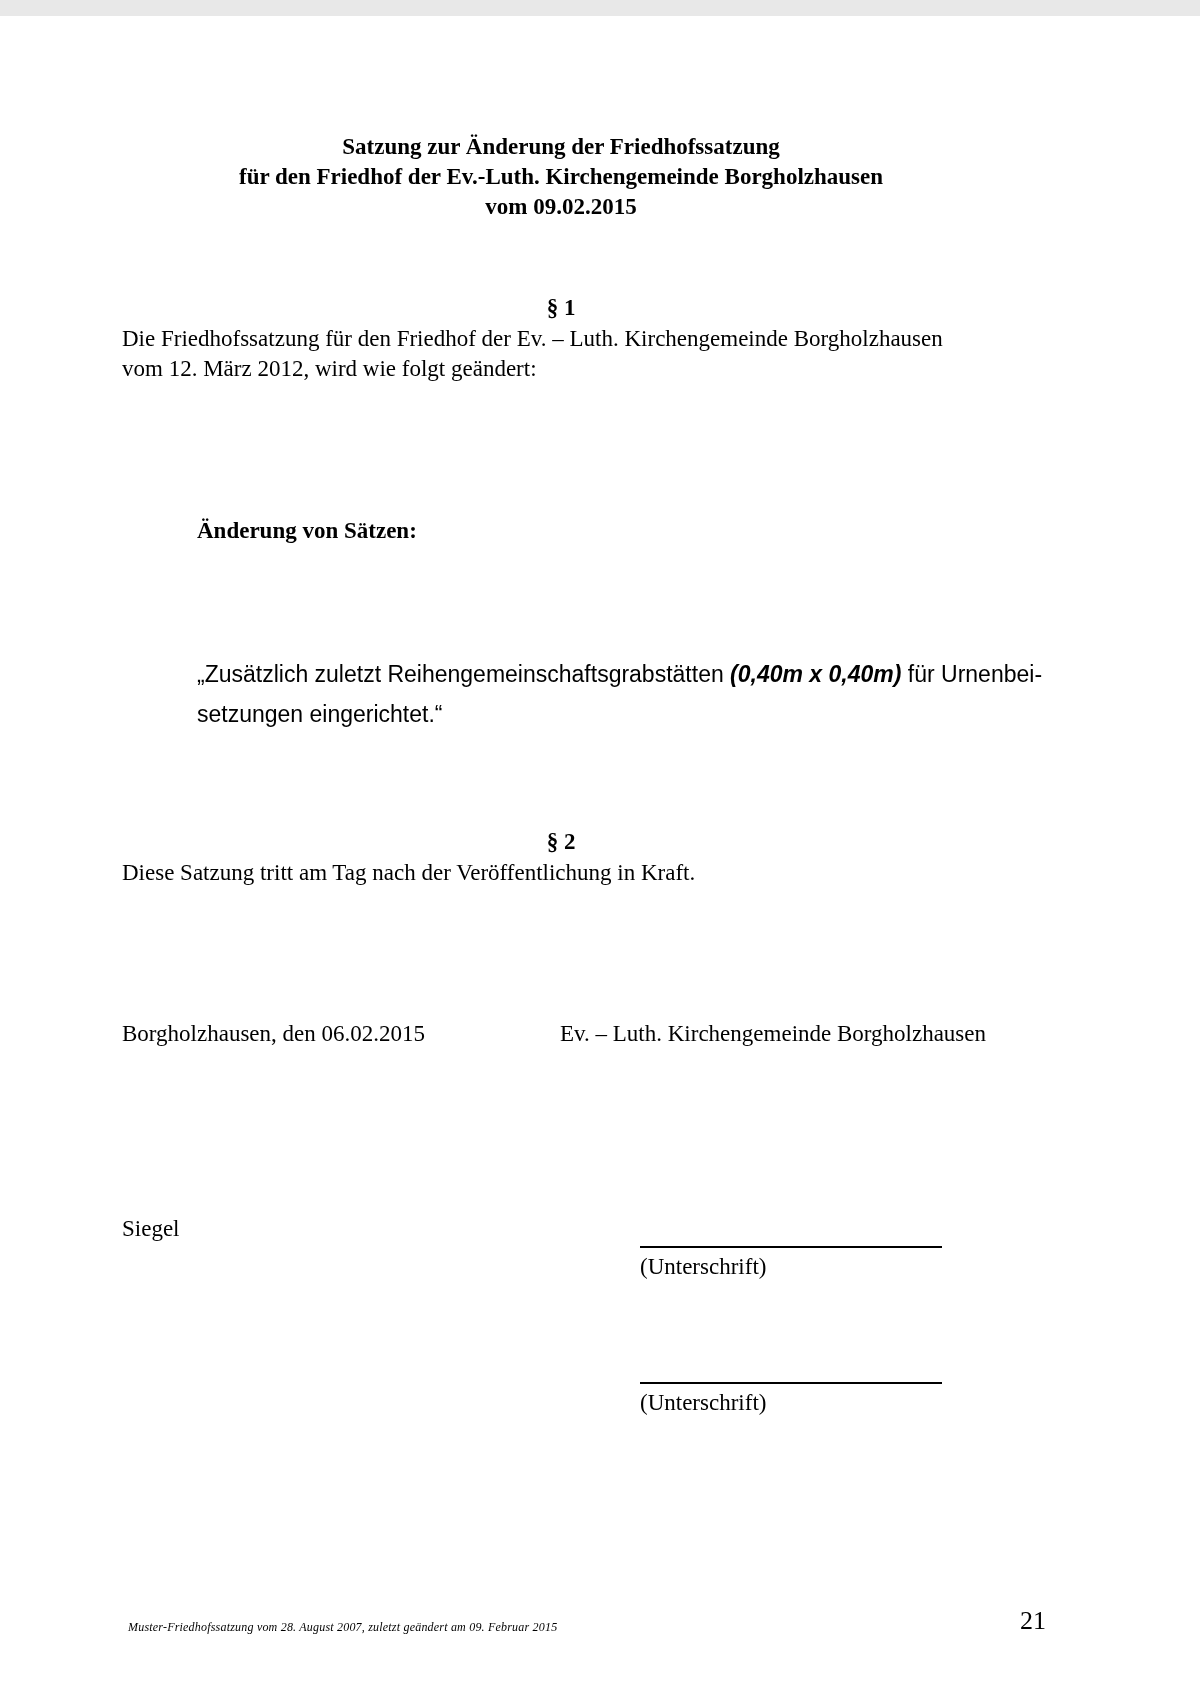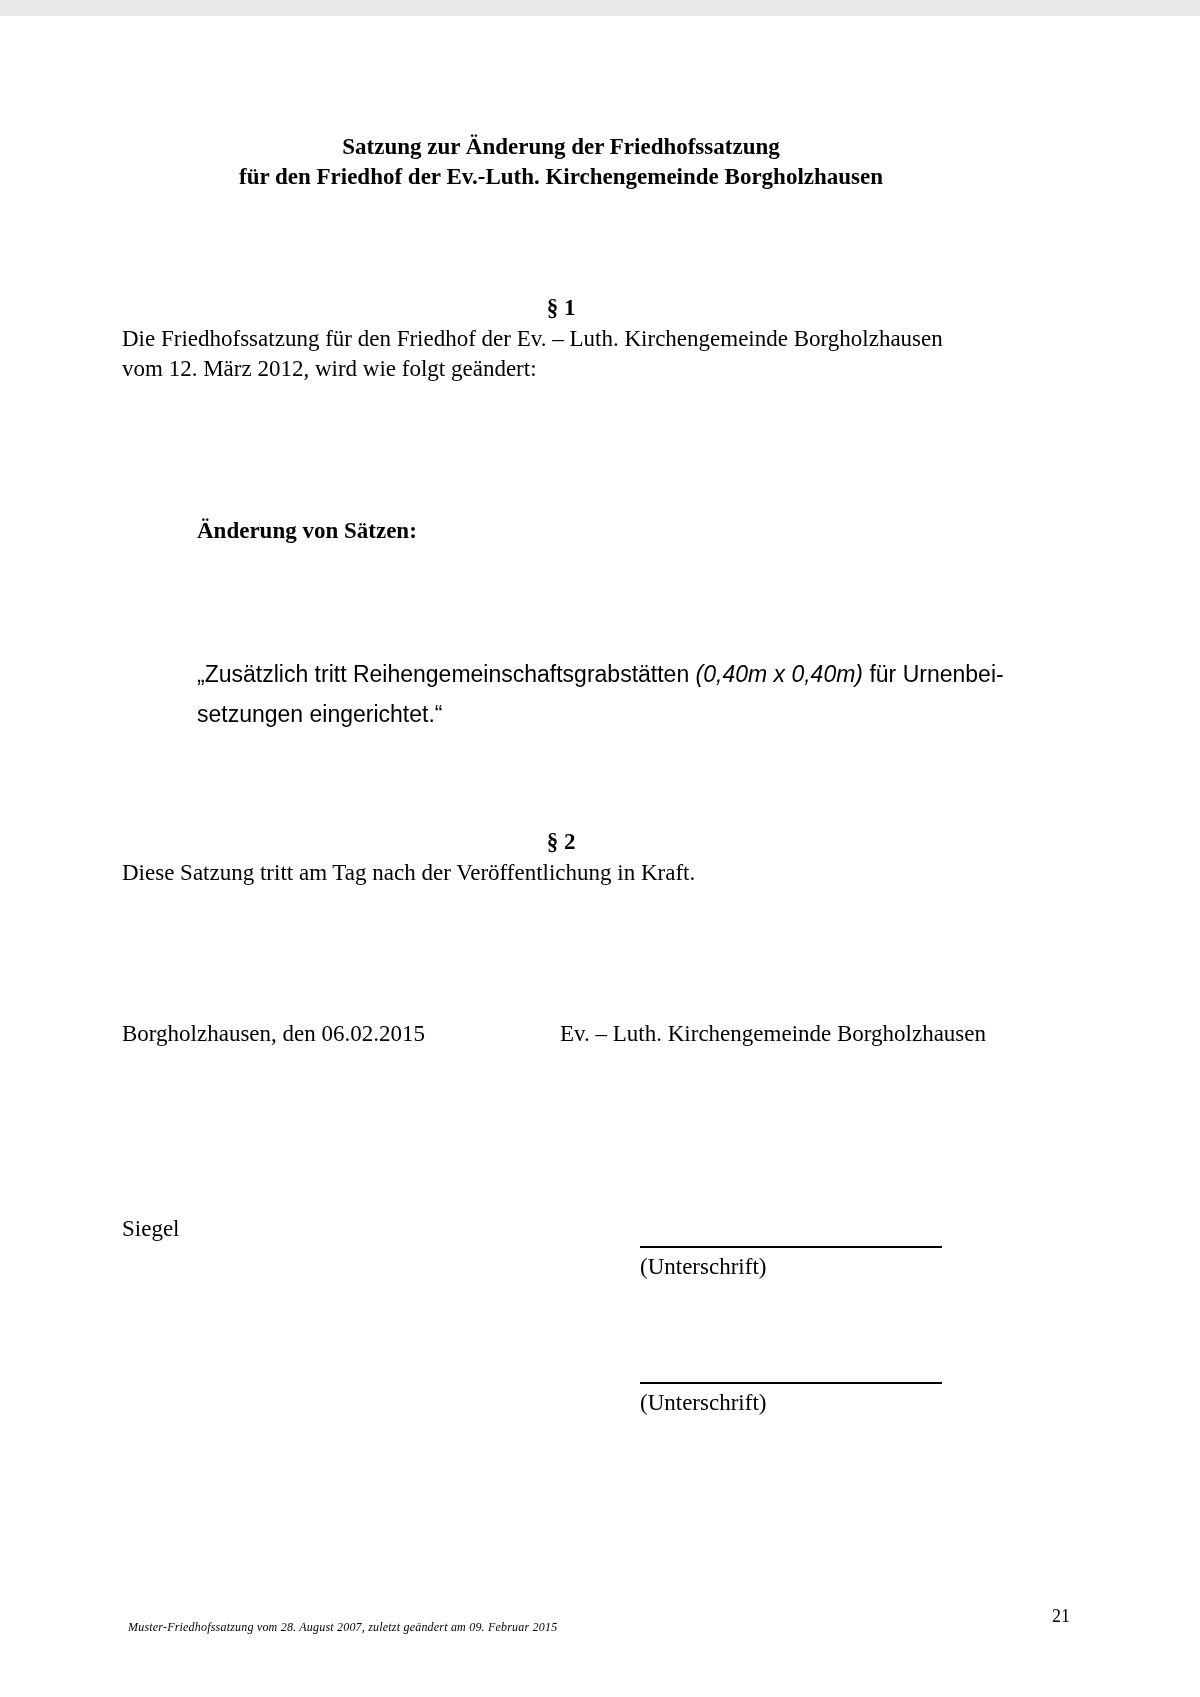--- a/index.html
+++ b/index.html
@@ -54,21 +54,21 @@
   }
   .amend-quote {
     top: 638px;
     left: 197px;
     position: absolute;
     font-size: 23px;
     line-height: 40px;
     font-family: "Liberation Sans", sans-serif;
   }
   .amend-quote .emph {
-    font-weight: normal;
+    font-weight: bold;
     font-style: italic;
   }
   .s2-heading { top: 812px; }
   .s2-body {
     top: 842px;
     font-size: 23px;
     line-height: 30px;
   }
   .sig-row {
     top: 1005px;
@@ -103,44 +103,45 @@
   .footer-note {
     position: absolute;
     left: 128px;
     top: 1604px;
     font-size: 12px;
     letter-spacing: 0.2px;
     font-style: italic;
   }
   .page-number {
     position: absolute;
-    left: 1052px;
+    left: 1020px;
     top: 1590px;
-    font-size: 18px;
+    font-size: 26px;
   }
 </style>
 </head>
 <body>
 
 <div class="page">
 
   <div class="column title-block">
     <div>Satzung zur Änderung der Friedhofssatzung</div>
     <div>für den Friedhof der Ev.-Luth. Kirchengemeinde Borgholzhausen</div>
+    <div>vom 09.02.2015</div>
   </div>
 
   <div class="column para-heading s1-heading">§ 1</div>
   <div class="column s1-body">
     <div>Die Friedhofssatzung für den Friedhof der Ev. – Luth. Kirchengemeinde Borgholzhausen</div>
     <div>vom 12. März 2012, wird wie folgt geändert:</div>
   </div>
 
   <div class="amend-heading">Änderung von Sätzen:</div>
   <div class="amend-quote">
-    <div><span>„Zusätzlich tritt Reihengemeinschaftsgrabstätten </span><span class="emph">(0,40m x 0,40m)</span><span> für Urnenbei-</span></div>
+    <div><span>„Zusätzlich zuletzt Reihengemeinschaftsgrabstätten </span><span class="emph">(0,40m x 0,40m)</span><span> für Urnenbei-</span></div>
     <div>setzungen eingerichtet.“</div>
   </div>
 
   <div class="column para-heading s2-heading">§ 2</div>
   <div class="column s2-body">Diese Satzung tritt am Tag nach der Veröffentlichung in Kraft.</div>
 
   <div class="column sig-row">
     <span class="place-date">Borgholzhausen, den 06.02.2015</span>
     <span class="org">Ev. – Luth. Kirchengemeinde Borgholzhausen</span>
   </div>

